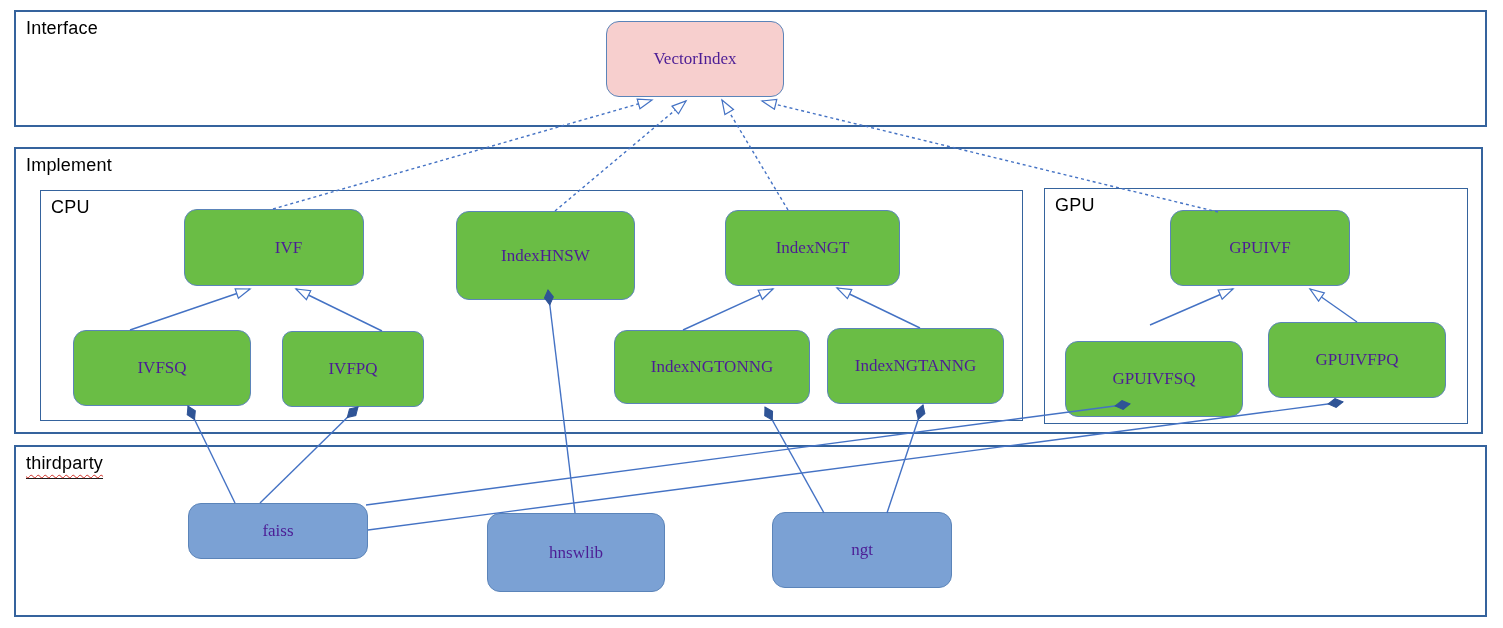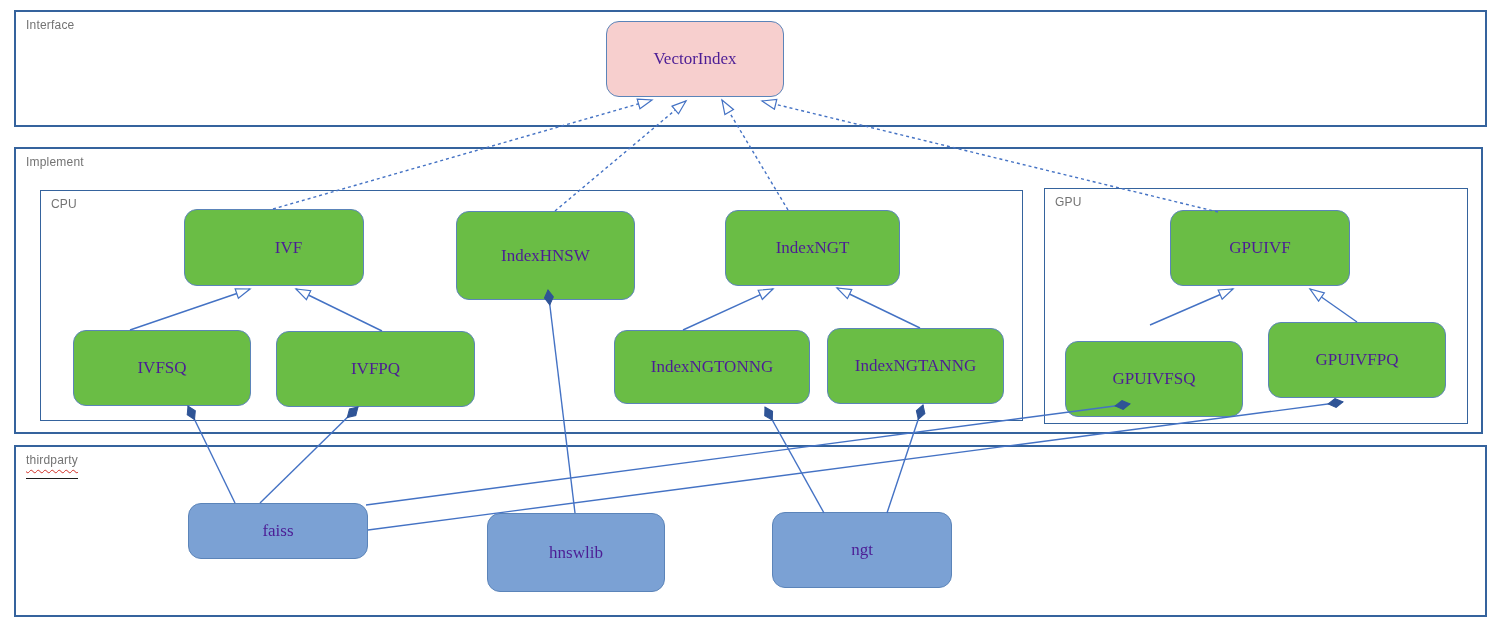--- a/index.html
+++ b/index.html
@@ -15,31 +15,31 @@
     position: absolute;
     box-sizing: border-box;
     background: transparent;
   }
   .container.outer { border: 2px solid var(--container_border); }
   .container.inner { border: 1px solid var(--container_border); }
   .clabel {
     position: absolute;
     top: 6px;
     left: 10px;
-    font-size: 12px;
-    color: #737373;
+    font-size: 18px;
+    color: #000000;
     letter-spacing: 0.2px;
     white-space: nowrap;
   }
   .clabel.misspelled {
     text-decoration: underline wavy var(--spellcheck_red) 1px;
     text-underline-offset: 5px;
     border-bottom: 0;
     box-shadow: 0 -1px 0 0 #1a1a1a inset;
-    padding-bottom: 12px;
+    padding-bottom: 5px;
   }
   .node {
     position: absolute;
     box-sizing: border-box;
     border: 1.5px solid var(--node_border);
     border-radius: 13px;
     display: flex;
     align-items: center;
     justify-content: center;
     font-family: "Liberation Serif", serif;
@@ -84,21 +84,21 @@
     </div>
     <div class="node impl" style="left: 456px; top: 211px; width: 179px; height: 89px;">
       <span class="nlabel">IndexHNSW</span>
     </div>
     <div class="node impl" style="left: 705px; top: 210px; width: 175px; height: 76px; margin-left: 20px;">
       <span class="nlabel">IndexNGT</span>
     </div>
     <div class="node impl" style="left: 73px; top: 330px; width: 178px; height: 76px;">
       <span class="nlabel">IVFSQ</span>
     </div>
-    <div class="node impl" style="left: 276px; top: 331px; width: 199px; height: 76px;">
+    <div class="node impl" style="left: 282px; top: 331px; width: 142px; height: 76px; border-radius: 10px;">
       <span class="nlabel">IVFPQ</span>
     </div>
     <div class="node impl" style="left: 614px; top: 330px; width: 196px; height: 74px;">
       <span class="nlabel">IndexNGTONNG</span>
     </div>
     <div class="node impl" style="left: 827px; top: 328px; width: 177px; height: 76px;">
       <span class="nlabel">IndexNGTANNG</span>
     </div>
     <div class="node impl" style="left: 1170px; top: 210px; width: 180px; height: 76px;">
       <span class="nlabel">GPUIVF</span>

